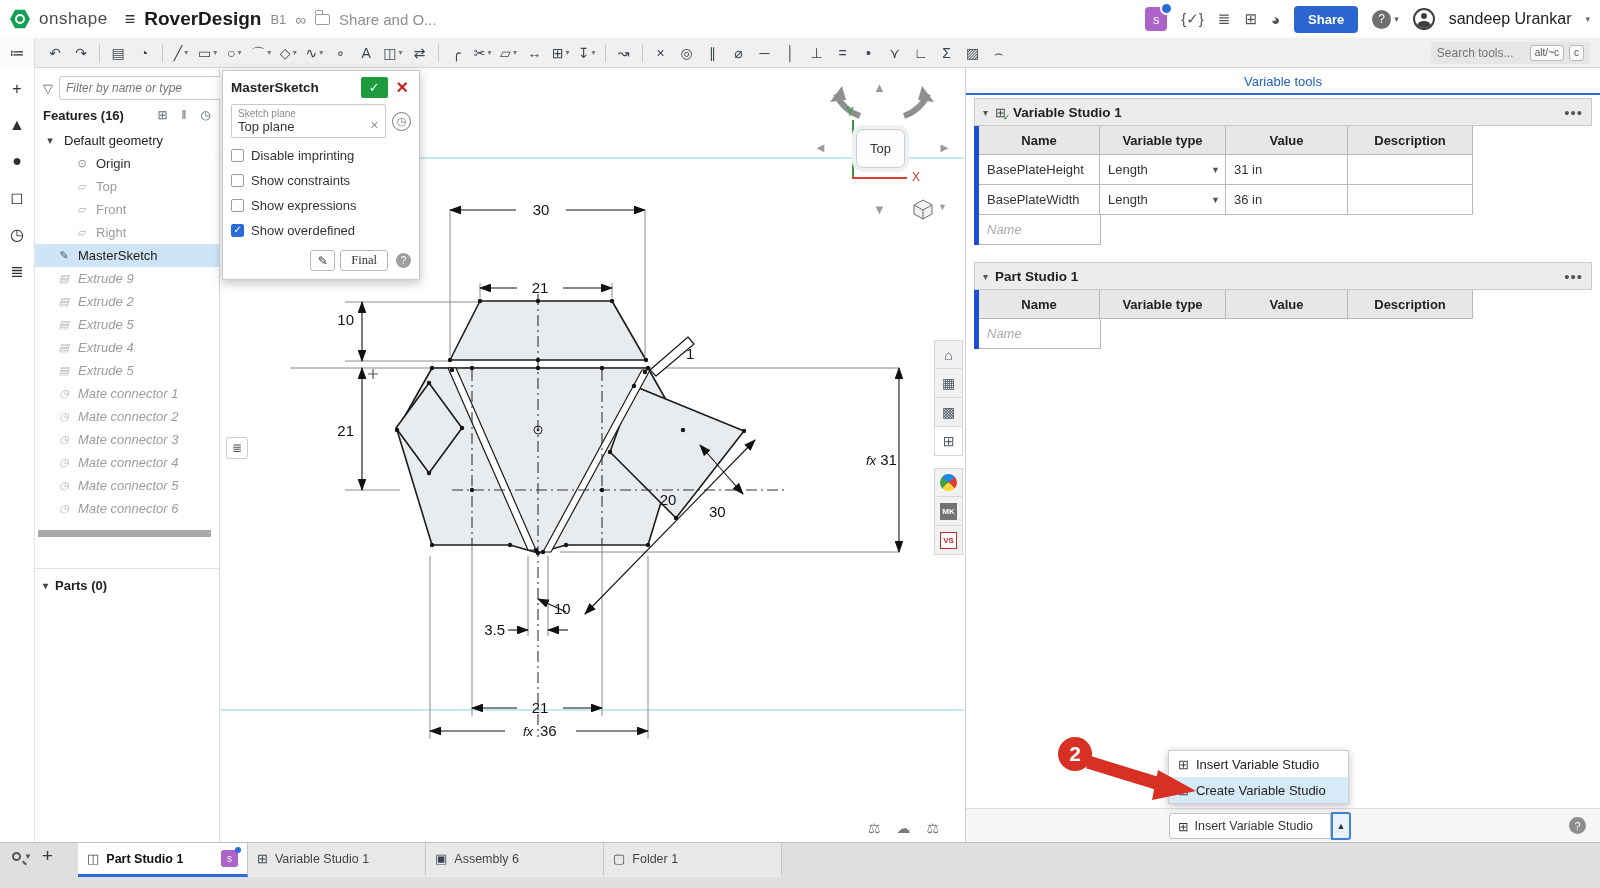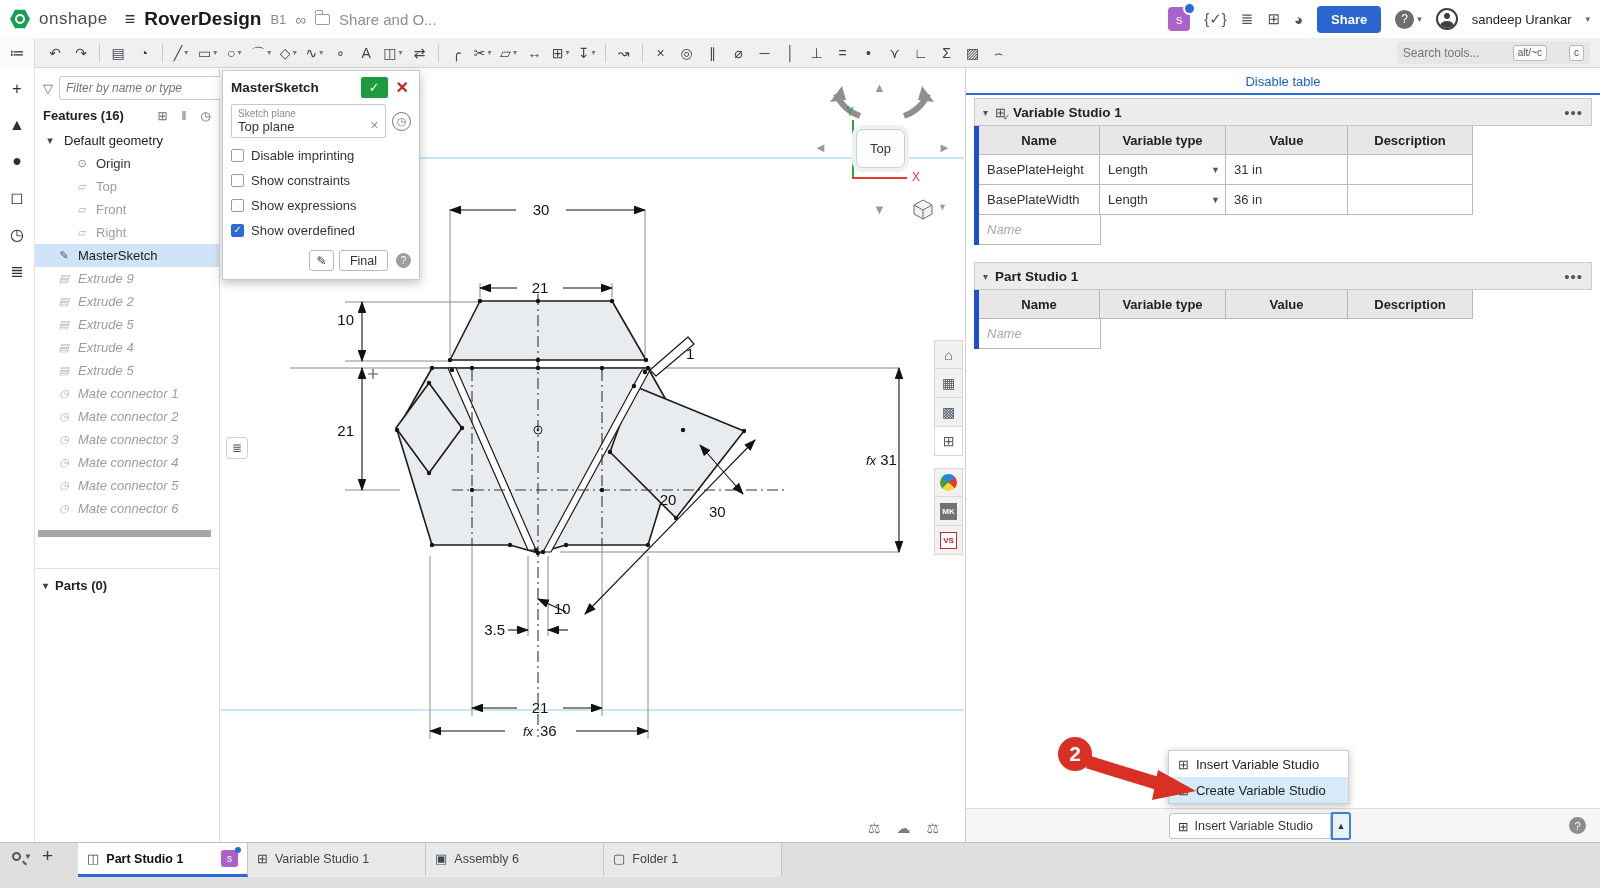--- a/index.html
+++ b/index.html
@@ -24,45 +24,45 @@
   .mini-avatar{width:22px;height:24px;background:#ab63c9;border-radius:4px;color:#fff;font-size:13px;display:flex;align-items:center;justify-content:center;position:relative}
   .mini-avatar b{font-weight:normal}
   .mini-avatar i{position:absolute;right:-6px;top:-5px;width:13px;height:13px;border-radius:50%;background:#2b6bd8;border:2px solid #fff}
   .hd-gicon{font-size:15px;color:#555}
   .share-btn{background:#2b66d0;color:#fff;font-size:13px;font-weight:bold;border:none;border-radius:4px;padding:6px 14px}
   .help-circ{width:19px;height:19px;border-radius:50%;background:#6f6f6f;color:#fff;font-size:12px;display:flex;align-items:center;justify-content:center}
   .caret-sm{font-size:9px;color:#666}
   .person{width:22px;height:22px;border:2px solid #3f3f3f;border-radius:50%;position:relative;overflow:hidden}
   .person::before{content:"";position:absolute;left:6px;top:3px;width:6px;height:6px;border-radius:50%;background:#3f3f3f}
   .person::after{content:"";position:absolute;left:2px;top:11px;width:14px;height:10px;border-radius:50% 50% 0 0;background:#3f3f3f}
-  .user-name{font-size:13px;color:#222}
+  .user-name{font-size:16px;color:#222}
 
   
   .toolbar{position:absolute;left:0;top:38px;width:1600px;height:30px;background:#f0f0f0;border-bottom:1px solid #d6d6d6;display:flex;align-items:center}
   .tb-first{width:35px;height:30px;background:#fbfbfb;border-right:1px solid #ddd;display:flex;align-items:center;justify-content:center;font-size:15px;color:#2c2c2c}
   .ticons{display:flex;align-items:center;height:30px;padding-left:8px;gap:2px;flex:1}
   .ticon{height:24px;min-width:24px;padding:0 3px;display:flex;align-items:center;justify-content:center;color:#3c4550;font-size:14px;border-radius:3px}
   .ticon .tg{line-height:1}
   .tcaret{display:none;font-size:8px;color:#777;margin-left:2px}
   .tcaret.on{display:inline}
   .ticon.tdiv{min-width:1px;width:1px;padding:0;height:18px;background:#c9c9c9;border-radius:0;margin:0 4px}
-  .search-tools{margin-left:auto;margin-right:10px;display:flex;align-items:center;gap:22px;background:#e6e6e6;border-radius:3px;padding:3px 6px}
+  .search-tools{margin-left:auto;margin-right:10px;display:flex;align-items:center;gap:5px;background:#e6e6e6;border-radius:3px;padding:3px 6px}
   .search-tools input{border:none;background:transparent;outline:none;font-size:12px;width:88px;color:#444;font-family:"Liberation Sans",sans-serif}
   .kbd{font-size:10px;color:#555;border:1px solid #b8b8b8;background:#fafafa;border-radius:3px;padding:0 4px;line-height:14px}
 
   
   .lstrip{position:absolute;left:0;top:68px;width:35px;height:774px;background:#fff;border-right:1px solid #e3e3e3;display:flex;flex-direction:column;align-items:center;padding-top:12px;gap:18px}
   .lico{font-size:16px;color:#2f2f2f}
 
   
   .fpanel{position:absolute;left:35px;top:68px;width:185px;height:774px;background:#fff;border-right:1px solid #d9d9d9}
   .frow-filter{display:flex;align-items:center;gap:6px;margin:8px 8px 6px 8px}
   .funnel{color:#666;font-size:13px}
   .frow-filter input{flex:1;border:1px solid #c9c9c9;border-radius:3px;height:24px;font-size:12px;font-style:italic;padding:0 6px;color:#555;outline:none;font-family:"Liberation Sans",sans-serif}
-  .fhead{display:flex;align-items:flex-end;padding:2px 8px 6px 8px;font-size:13px;font-weight:bold;color:#222}
+  .fhead{display:flex;align-items:flex-start;padding:2px 8px 6px 8px;font-size:13px;font-weight:bold;color:#222}
   .fhead .hic{margin-left:14px;color:#5a6a7a;font-size:12px;font-weight:normal}
   .ftree{font-size:13px}
   .frow{display:flex;align-items:center;height:23px;padding-left:22px;gap:7px;color:#333}
   .frow .fico{width:14px;text-align:center;color:#8a8a8a;font-size:11px}
   .frow.grp{padding-left:8px;color:#222}
   .frow.grp .fico{color:#444}
   .frow.child{padding-left:40px}
   .frow.dim{color:#9c9c9c}
   .frow.dim .fico{color:#b5b5b5}
   .frow.it{font-style:italic}
@@ -101,21 +101,21 @@
   .dlg-field .fval{font-size:13px;color:#333;display:flex}
   .dlg-field .fx{margin-left:auto;color:#999;font-size:11px}
   .dlg-clock{width:19px;height:19px;border:1.5px solid #777;border-radius:50%;color:#777;font-size:11px;display:flex;align-items:center;justify-content:center;margin-top:8px}
   .chkarea{padding:10px 8px 4px 8px;display:flex;flex-direction:column;gap:10px}
   .chk{display:flex;align-items:center;gap:7px;font-size:13px;color:#333}
   .chk .box{width:13px;height:13px;border:1px solid #9a9a9a;border-radius:2px;background:#fff;position:relative}
   .chk .box.on{background:#2b6bd8;border-color:#2b6bd8}
   .chk .box.on::after{content:"✓";position:absolute;left:1.5px;top:-1.5px;color:#fff;font-size:10px}
   .dlg-foot{display:flex;align-items:center;justify-content:flex-end;gap:5px;padding:8px}
   .pen-btn{width:25px;height:21px;border:1px solid #b9b9b9;border-radius:3px;display:flex;align-items:center;justify-content:center;font-size:12px;color:#333}
-  .final-btn{border:1px solid #b9b9b9;border-radius:3px;background:#fff;font-size:12.5px;color:#333;padding:2px 10px;height:21px;font-family:Liberation Sans, sans-serif}
+  .final-btn{border:1px solid #b9b9b9;border-radius:3px;background:#fff;font-size:12.5px;color:#333;padding:2px 10px;height:21px;font-family:Liberation Serif, serif}
   .qmark{width:15px;height:15px;border-radius:50%;background:#9e9e9e;color:#fff;font-size:10px;display:flex;align-items:center;justify-content:center;margin-left:3px}
 
   
   .rpanel{position:absolute;left:965px;top:68px;width:635px;height:774px;background:#fff;border-left:1px solid #cfcfcf}
   .rtitle{height:27px;line-height:27px;text-align:center;color:#2160c4;font-size:13px;border-bottom:2px solid #2b6bd8}
   .rsec{position:absolute;left:8px;right:8px}
   .rsec-h{height:28px;background:#ececec;border:1px solid #c9c9c9;display:flex;align-items:center;gap:7px;padding:0 8px;font-size:13.5px;font-weight:bold;color:#222}
   .rsec-h .chev{font-size:10px;color:#555;font-weight:normal}
   .vsic{position:relative;font-size:13px;color:#444;font-weight:normal}
   .vsic i{position:absolute;right:-4px;bottom:-2px;font-style:normal;font-size:8px;color:#1f9b3f;font-weight:bold}
@@ -660,21 +660,21 @@
       </label>
       </div>
     <div class="dlg-foot">
       <span class="pen-btn">✎</span>
       <button class="final-btn">Final</button>
       <span class="qmark">?</span>
     </div>
   </div>
 
   <div class="rpanel">
-    <div class="rtitle">Disable table</div>
+    <div class="rtitle">Variable tools</div>
 
     <div class="rsec" style="top:30px">
       <div class="rsec-h">
         <span class="chev">▾</span>
         <span class="vsic">⊞<i>✓</i></span>
         <span>Variable Studio 1</span>
         <span class="dots">•••</span>
       </div>
       <div class="rtbl">
         <div class="hrow">

